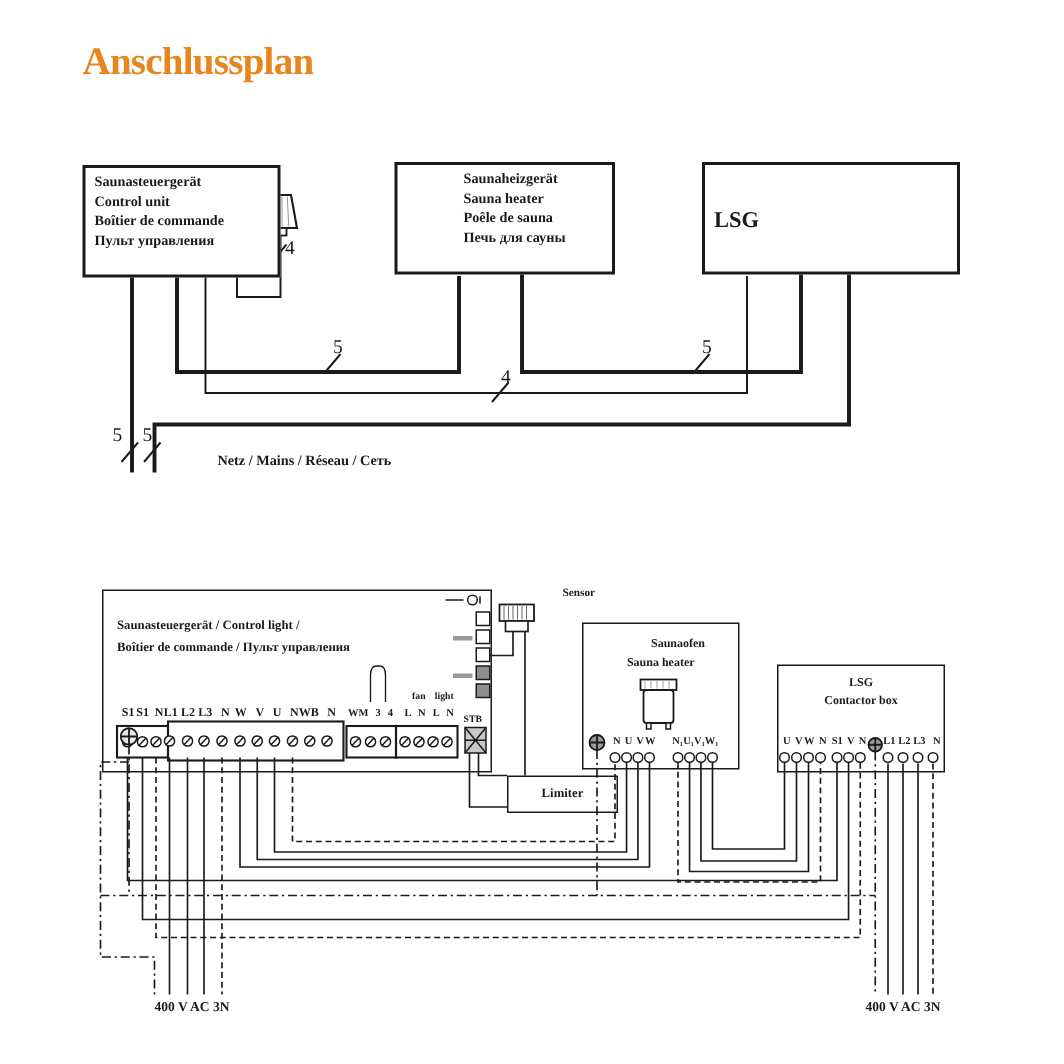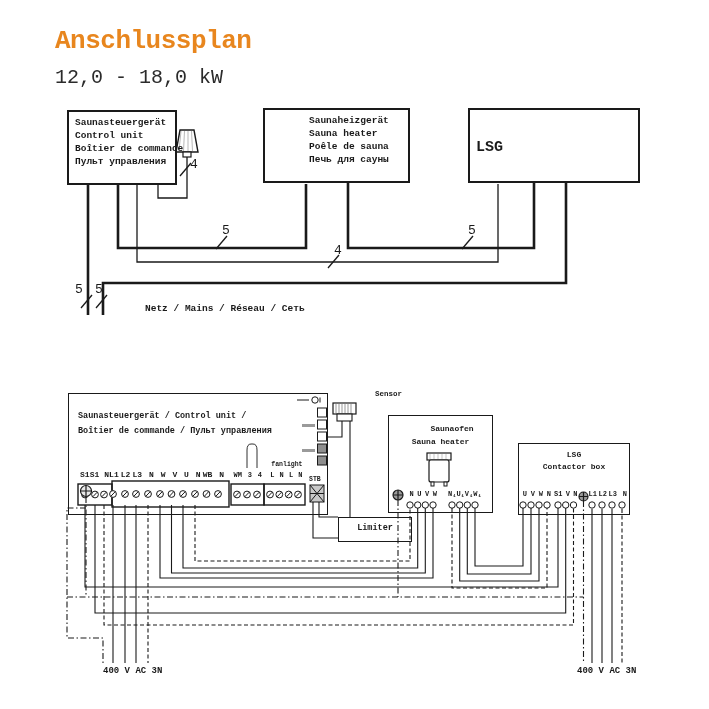--- a/index.html
+++ b/index.html
@@ -1,17 +1,17 @@
 <!DOCTYPE html>
 <html><head>
 <meta charset="utf-8">
 <style>
   html,body{margin:0;padding:0;background:#fff;}
   .stage{position:relative;width:709px;height:709px;background:#fff;overflow:hidden;
-         font-family:Liberation Mono, monospace;color:#1a1a1a;}
+         font-family:Liberation Serif, serif;color:#1a1a1a;}
   .abs{position:absolute;}
   .title{font-size:26px;font-weight:bold;color:#e8861e;letter-spacing:-0.5px;}
   .subtitle{font-size:20px;color:#2b2b2b;}
   .devbox{position:absolute;border:2.2px solid #1a1a1a;box-sizing:border-box;background:#fff;}
   .devbox .txt{position:absolute;font-size:9.5px;font-weight:bold;line-height:1.38;white-space:nowrap;}
   .bl{display:block;}
   .lsg-abbr{position:absolute;font-size:15px;font-weight:bold;}
   .wnum{position:absolute;font-size:13px;color:#1a1a1a;}
   .netz{position:absolute;font-size:9.5px;font-weight:bold;padding-left:29px;}
   .b-box{position:absolute;border:1.5px solid #1a1a1a;box-sizing:border-box;background:transparent;}
@@ -237,23 +237,22 @@
     <g stroke="#1a1a1a" fill="none" stroke-width="1.1" stroke-dasharray="6 2.5 1.5 2.5">
       <path d="M86,497 V597"></path>
       <path d="M86,508 H67 V638 H103 V663"></path>
       <path d="M67,597 H583.5"></path>
       <path d="M398,500 V597"></path>
       <path d="M583.5,501 V663"></path>
     </g>
   </svg>
 
   <div class="abs title" style="left:55px;top:26px;">Anschlussplan</div>
-  <div class="abs subtitle" style="left:55px;top:66px;">12,0 - 18,0 kW</div>
-
-  <div class="devbox" style="left:67px;top:110px;width:110px;height:75px;">
+
+  <div class="devbox" style="left:55px;top:110px;width:132px;height:75px;">
     <div class="txt" style="left:6px;top:4px;">
         <span class="bl">Saunasteuergerät</span>
         <span class="bl">Control unit</span>
         <span class="bl">Boîtier de commande</span>
         <span class="bl">Пульт управления</span>
       </div>
   </div>
 
   <div class="devbox" style="left:263px;top:108px;width:147px;height:75px;">
     <div class="txt" style="left:44px;top:4px;">
@@ -270,21 +269,21 @@
 
   <div class="wnum" style="left:190px;top:157px;">4</div>
   <div class="wnum" style="left:222px;top:223px;">5</div>
   <div class="wnum" style="left:334px;top:243px;">4</div>
   <div class="wnum" style="left:468px;top:223px;">5</div>
   <div class="wnum" style="left:75px;top:282px;">5</div>
   <div class="wnum" style="left:95px;top:282px;">5</div>
   <div class="netz" style="left:116px;top:303px;">Netz / Mains / Réseau / Сеть</div>
 
   <div class="b-box" style="left:68px;top:393px;width:260px;height:122px;"></div>
-  <div class="cu-title" style="left:78px;top:411px;">Saunasteuergerät / Control unit /</div>
+  <div class="cu-title" style="left:78px;top:411px;">Saunasteuergerät / Control light /</div>
   <div class="cu-title" style="left:78px;top:426px;">Boîtier de commande / Пульт управления</div>
 
   <div class="tlabels" style="left:80px;top:470px;width:29px;">
       <span>S1</span>
       <span>S1</span>
       <span>N</span>
     </div>
   <div class="tlabels" style="left:107px;top:470px;width:117px;">
       <span>L1</span>
       <span>L2</span>

